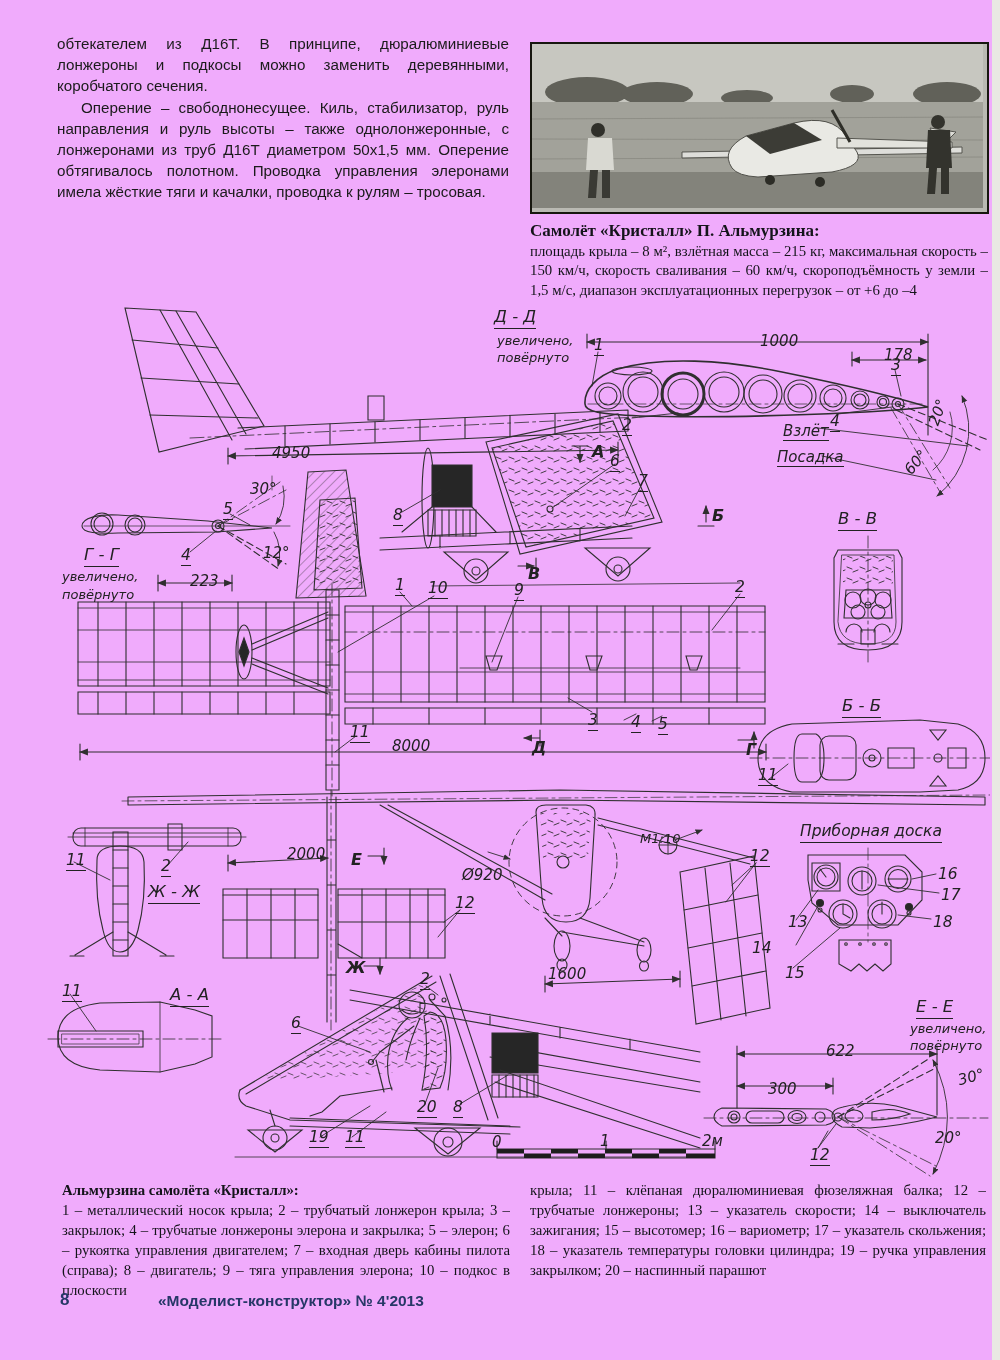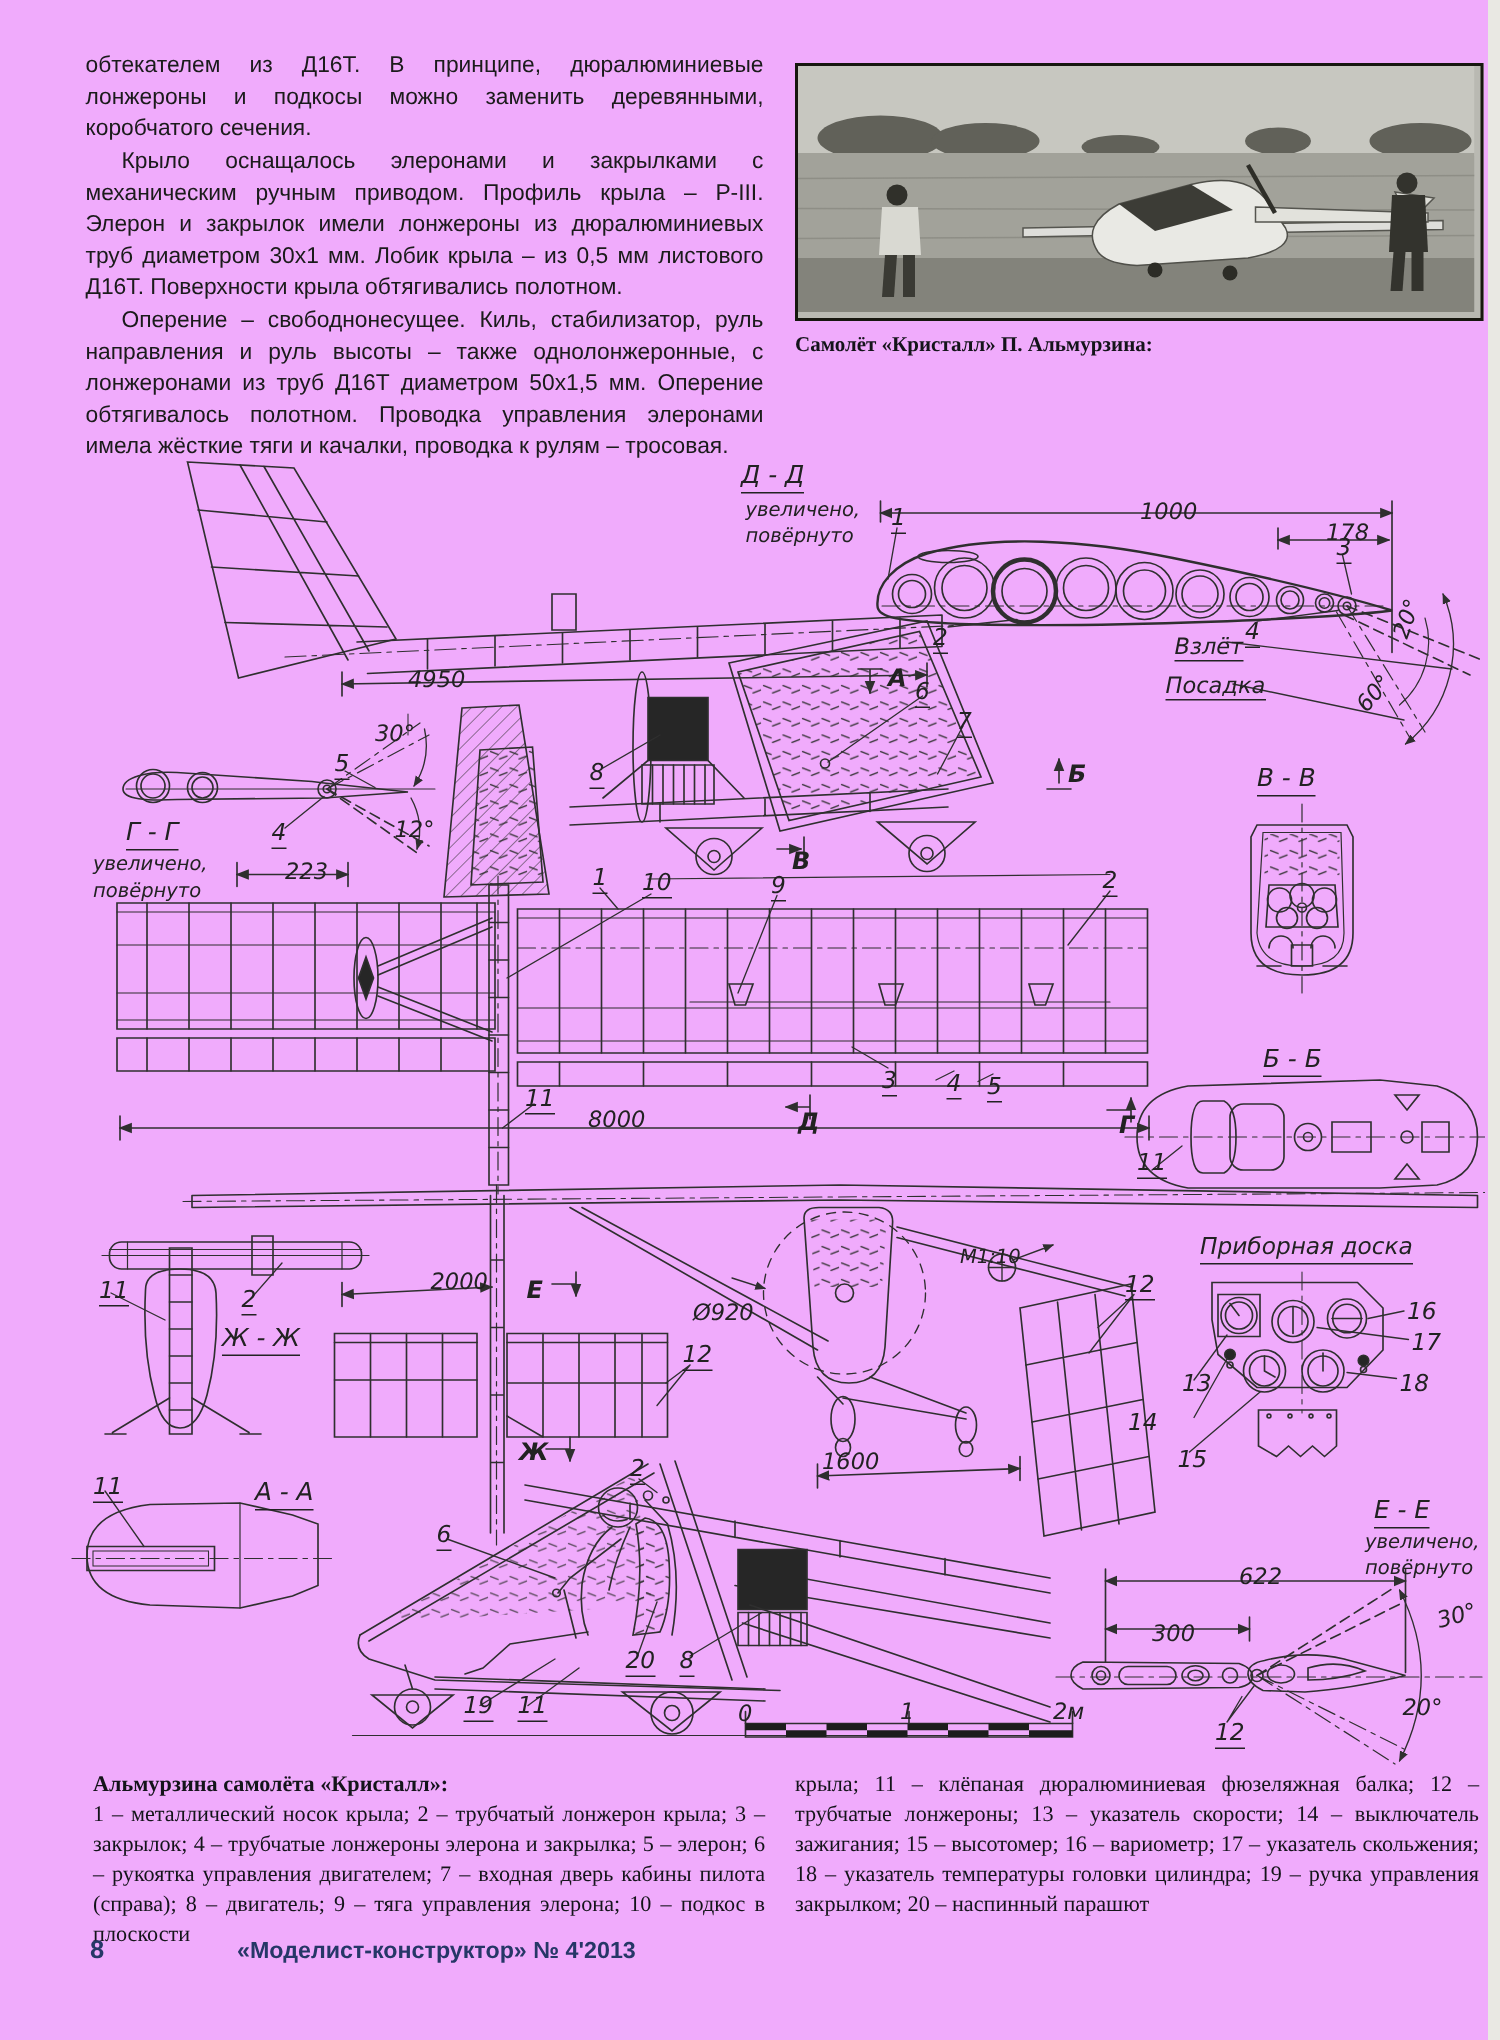--- a/index.html
+++ b/index.html
@@ -8,21 +8,21 @@
   
   .bodycol{position:absolute;left:57px;top:33px;width:452px;color:#1b1b1b;
     font-size:15.2px;line-height:21.2px;text-align:justify;}
   .bodycol p{margin:0;}
   .bodycol p.ind{text-indent:24px;}
   
   .photo{position:absolute;left:530px;top:42px;width:455px;height:168px;border:2px solid #17170f;background:#b9b9b2;}
   
   .cap{position:absolute;left:530px;top:221px;width:458px;font-family:"Liberation Serif",serif;
     font-size:14.8px;line-height:19.6px;color:#14141a;text-align:justify;}
-  .cap b{font-size:14px;}
+  .cap b{font-size:17px;}
   .legend{position:absolute;top:1180px;font-family:"Liberation Serif",serif;font-size:14.8px;
     line-height:20px;color:#14141a;text-align:justify;}
   .legend.l{left:62px;width:448px;}
   .legend.r{left:530px;width:456px;}
   
   .pgnum{position:absolute;left:60px;top:1290px;font-weight:bold;font-size:17px;color:#263767;}
   .footer{position:absolute;left:158px;top:1292px;font-weight:bold;font-size:15.5px;color:#263767;}
   
   .lb{position:absolute;font-family:"DejaVu Sans",sans-serif;font-style:italic;color:#222;
     white-space:nowrap;line-height:1;}
@@ -35,21 +35,20 @@
   svg.draw{position:absolute;left:40px;top:300px;}
   svg.draw *{vector-effect:non-scaling-stroke;}
 </style>
 </head>
 <body>
 
 <div id="page">
 
   <div class="bodycol">
     <p>обтекателем из Д16Т. В принципе, дюралюминиевые лонжероны и подкосы можно заменить деревянными, коробчатого сечения.</p>
-    <p class="ind">Крыло оснащалось элеронами и закрылками с механическим ручным приводом. Профиль крыла – Р-III. Элерон и закрылок имели лонжероны из дюралюминиевых труб диаметром 30х1 мм. Лобик крыла – из 0,5 мм листового Д16Т. Поверхности крыла обтягивались полотном.</p>
     <p class="ind">Оперение – свободнонесущее. Киль, стабилизатор, руль направления и руль высоты – также однолонжеронные, с лонжеронами из труб Д16Т диаметром 50х1,5 мм. Оперение обтягивалось полотном. Проводка управления элеронами имела жёсткие тяги и качалки, проводка к рулям – тросовая.</p>
   </div>
 
   <div class="photo">
     <svg width="451" height="164" viewBox="0 0 451 164">
       <rect x="0" y="0" width="451" height="60" fill="#c7c7c0"></rect>
       <g fill="#56564e" opacity="0.9">
         <ellipse cx="55" cy="48" rx="42" ry="15"></ellipse>
           <ellipse cx="125" cy="50" rx="36" ry="12"></ellipse>
         <ellipse cx="215" cy="54" rx="26" ry="8"></ellipse>
@@ -83,20 +82,21 @@
         <circle cx="406" cy="78" r="7"></circle>
         <path d="M396,86 L418,86 L420,124 L394,124 Z"></path>
         <path d="M397,124 L405,124 L403,150 L395,150 Z"></path>
           <path d="M409,124 L417,124 L417,150 L409,150 Z"></path>
       </g>
     </svg>
   </div>
 
   <div class="cap">
     <b>Самолёт «Кристалл» П. Альмурзина:</b><br>
+    <span>площадь крыла – 8 м², взлётная масса – 215 кг, максимальная скорость – 150 км/ч, скорость сваливания – 60 км/ч, скороподъёмность у земли – 1,5 м/с, диапазон эксплуатационных перегрузок – от +6 до –4</span>
   </div>
 
   <svg class="draw" width="950" height="880" viewBox="0 0 950 880" stroke="#2f2f2f" fill="none" stroke-width="1.1" stroke-linecap="round">
     <defs>
       <marker id="ar" viewBox="0 0 10 10" refX="9" refY="5" markerWidth="8" markerHeight="8" orient="auto-start-reverse">
         <path d="M0,1 L10,5 L0,9 Z" fill="#2f2f2f" stroke="none"></path>
       </marker>
       <pattern id="hatch" width="7" height="7" patternTransform="rotate(45)" patternUnits="userSpaceOnUse">
         <line x1="0" y1="0" x2="0" y2="7" stroke="#2f2f2f" stroke-width="0.7"></line>
       </pattern>

